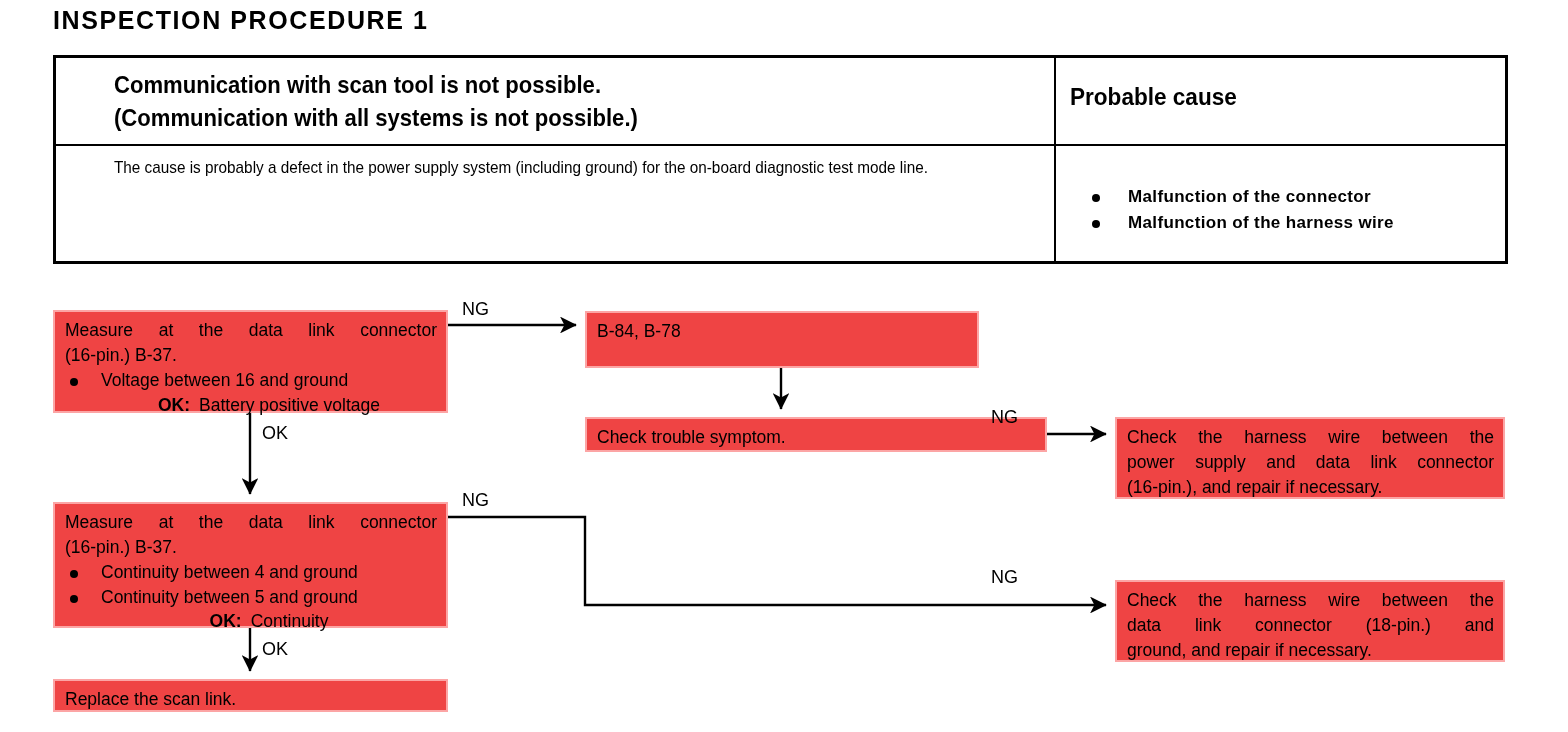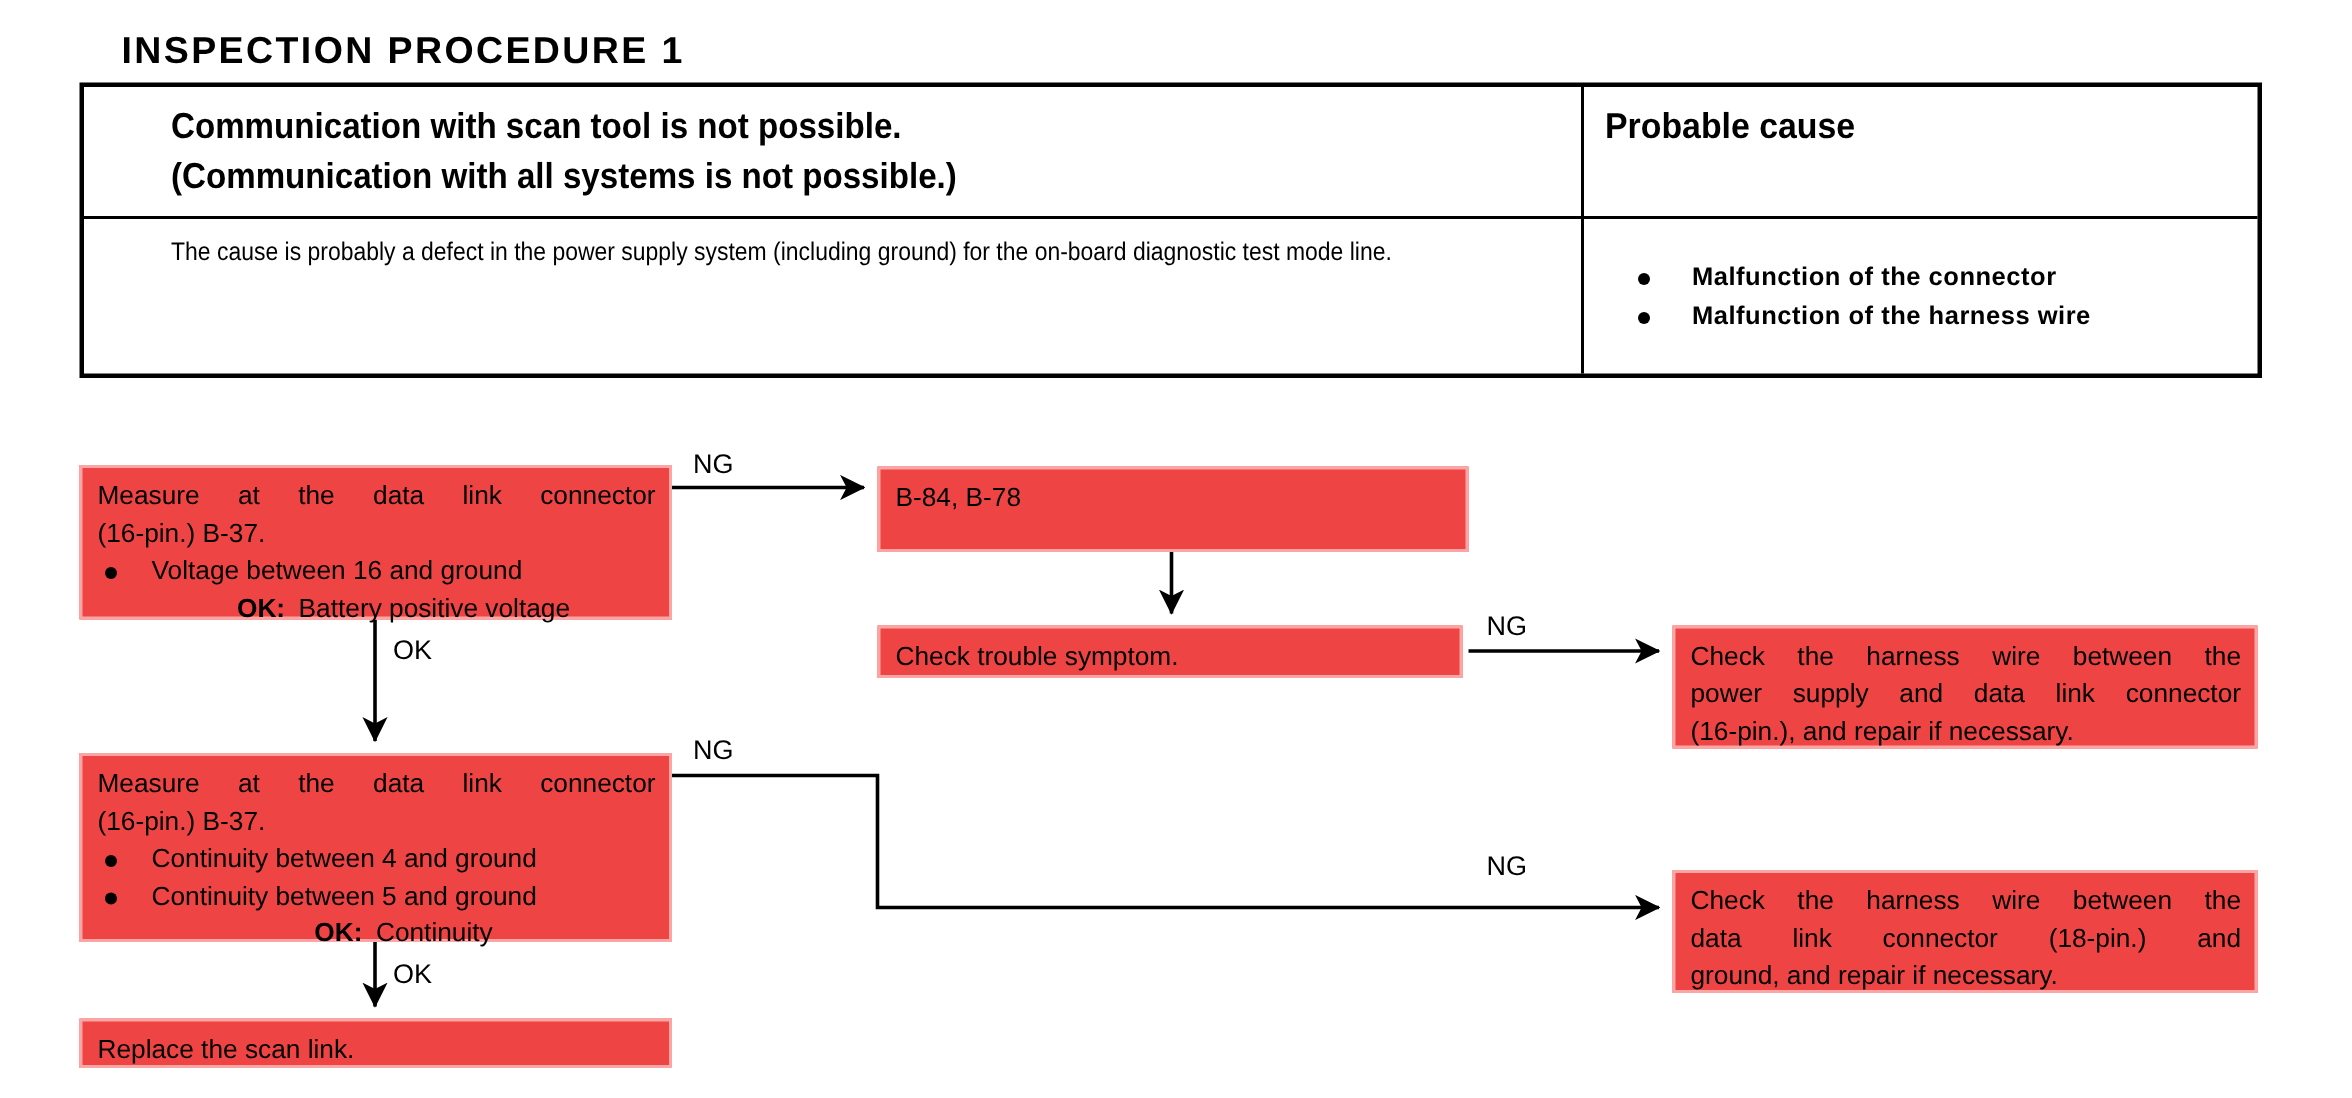--- a/index.html
+++ b/index.html
@@ -13,26 +13,25 @@
     position: relative;
     font-family: "Liberation Sans", sans-serif;
     color: #000000;
     overflow: hidden;
   }
 
   
   .page-title {
     position: absolute;
     left: 53px;
-    top: 20px;
+    top: 6px;
     font-size: 25px;
     font-weight: bold;
     letter-spacing: 1.6px;
     white-space: nowrap;
-    margin-left: 28px;
   }
 
   
   .symptom-table {
     position: absolute;
     left: 53px;
     top: 55px;
     width: 1455px;
     border: 3px solid #000;
     box-sizing: border-box;
@@ -48,21 +47,21 @@
   .cell-left {
     width: 956px;
     box-sizing: border-box;
     border-right: 2px solid #000;
     padding: 10px 12px 10px 14px;
     margin-left: 44px;
   }
   .cell-right {
     flex: 1;
     box-sizing: border-box;
-    padding: 10px 12px 10px 14px;
+    padding: 22px 12px 10px 14px;
   }
   .head-row .cell-left, .head-row .cell-right { min-height: 74px; }
 
   .symptom-head {
     font-size: 24px;
     font-weight: bold;
     line-height: 1.38;
     transform: scaleX(0.92);
     transform-origin: left center;
     white-space: nowrap;
@@ -161,21 +160,21 @@
   .okline {
     padding-left: 36px;
     white-space: nowrap;
     text-align: center;
   }
   .okline .b { margin-right: 9px; }
 
   
   #box-measure1   { left: 53px;   top: 310px; width: 395px; height: 103px; }
   #box-connectors { left: 585px;  top: 311px; width: 394px; height: 57px;  }
-  #box-symptom    { left: 585px;  top: 417px; width: 390px; height: 35px;  }
+  #box-symptom    { left: 585px;  top: 417px; width: 462px; height: 35px;  }
   #box-harness1   { left: 1115px; top: 417px; width: 390px; height: 82px;  }
   #box-measure2   { left: 53px;   top: 502px; width: 395px; height: 126px; }
   #box-harness2   { left: 1115px; top: 580px; width: 390px; height: 82px;  }
   #box-replace    { left: 53px;   top: 679px; width: 395px; height: 33px;  }
 
   .edge-label {
     position: absolute;
     font-size: 18px;
     line-height: 1;
     white-space: nowrap;

